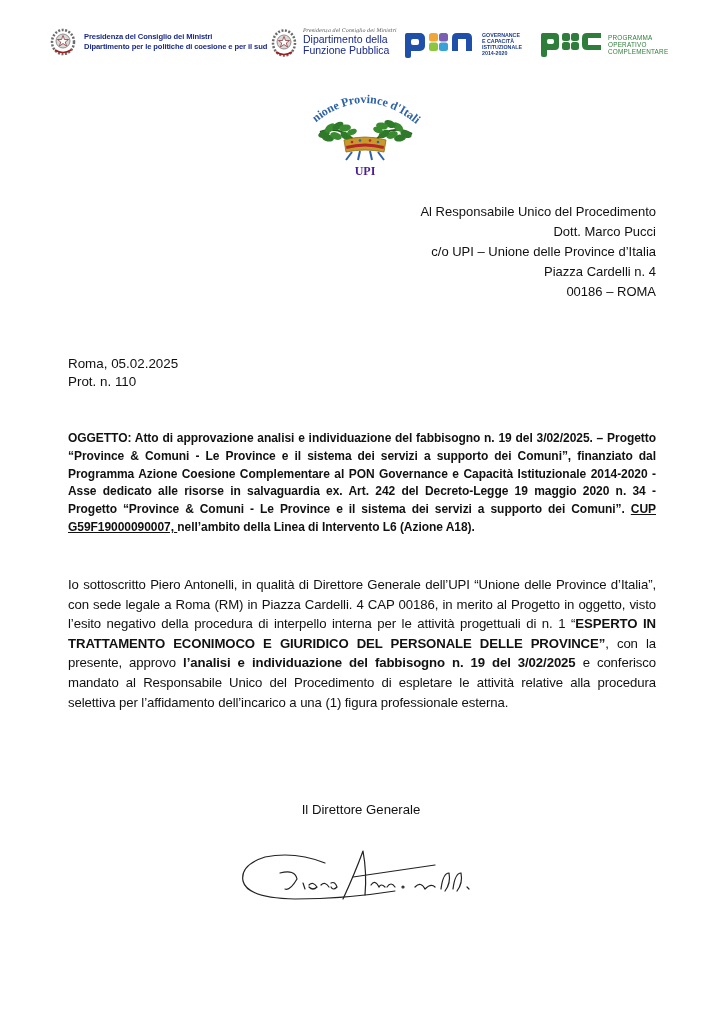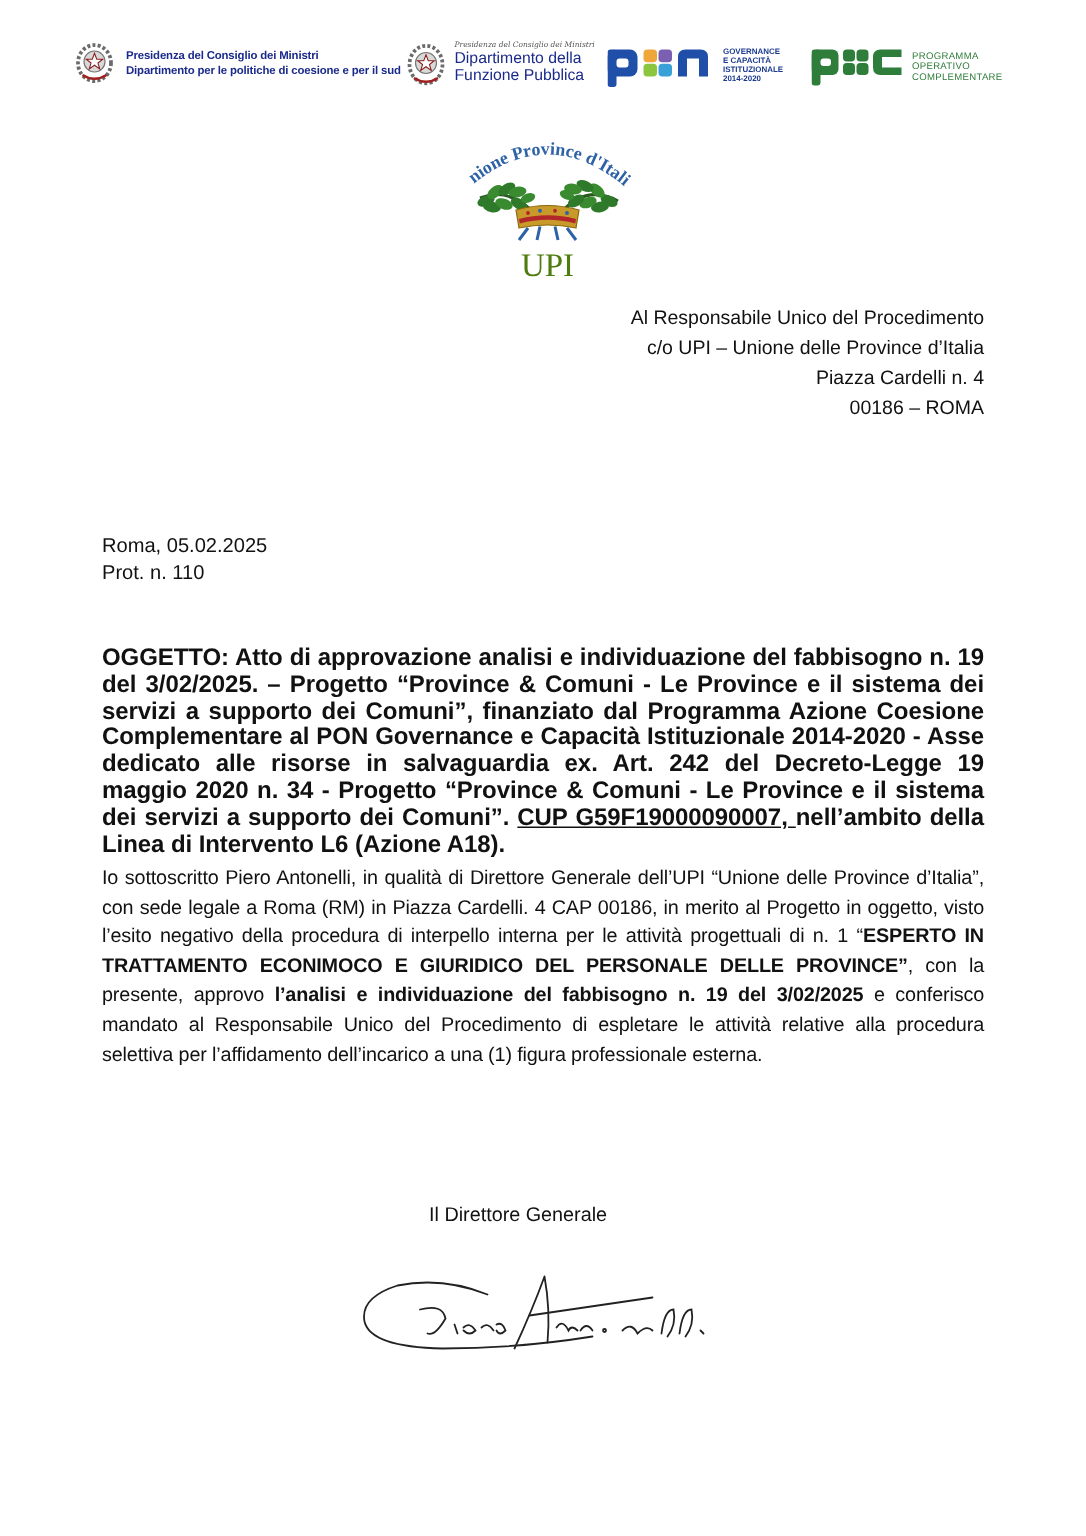--- a/index.html
+++ b/index.html
@@ -72,61 +72,62 @@
 
     
     .upi-logo {
       left: 300px; top: 84px; width: 130px; height: 104px;
     }
     .upi-label {
       position: absolute;
       left: 0; right: 0; top: 80px;
       text-align: center;
       font-family: "Liberation Serif", serif;
-      font-weight: normal;
-      font-size: 22px;
-      color: #4d7c0f;
+      font-weight: bold;
+      font-size: 12px;
+      color: #4c1d95;
     }
 
     
     .recipient {
       right: 68px; top: 202px;
       text-align: right;
       font-size: 13px;
       line-height: 20px;
       color: #111;
     }
 
     .date-block {
       left: 68px; top: 355px;
       font-size: 13.4px;
       line-height: 18px;
     }
 
     .subject {
       left: 68px; top: 430px; width: 588px;
-      font-size: 16px;
+      font-size: 12px;
       line-height: 17.8px;
       font-weight: bold;
       text-align: justify;
       letter-spacing: -0.05px;
     }
     .subject .cup { text-decoration: underline; }
 
     .body-text {
       left: 68px; top: 575px; width: 588px;
       font-size: 13.2px;
       line-height: 19.6px;
       text-align: justify;
       letter-spacing: -0.1px;
     }
     .body-text b { font-weight: bold; }
 
     .sign-block {
-      left: 286px; top: 800px; width: 200px;
+      left: 261px; top: 800px; width: 200px;
+      text-align: center;
       font-size: 13.2px;
       line-height: 20px;
     }
     .signature {
       left: 235px; top: 843px; width: 260px; height: 68px;
     }
   </style>
 </head>
 <body>
 
@@ -246,20 +247,21 @@
       <circle cx="78" cy="58" r="1.3" fill="#2e62a6"></circle>
 
       <path d="M52 68 L46 76 M60 67 L58 76 M70 67 L72 76 M78 68 L84 76" stroke="#2e62a6" stroke-width="2"></path>
     </g>
   </svg>
   <div class="upi-label">UPI</div>
 </div>
 
 <div class="abs recipient">
   <div>Al Responsabile Unico del Procedimento</div>
+  <div>Dott. Marco Pucci</div>
   <div>c/o UPI – Unione delle Province d’Italia</div>
   <div>Piazza Cardelli n. 4</div>
   <div>00186 – ROMA</div>
 </div>
 
 <div class="abs date-block">
   <div>Roma, 05.02.2025</div>
   <div>Prot. n. 110</div>
 </div>
 

